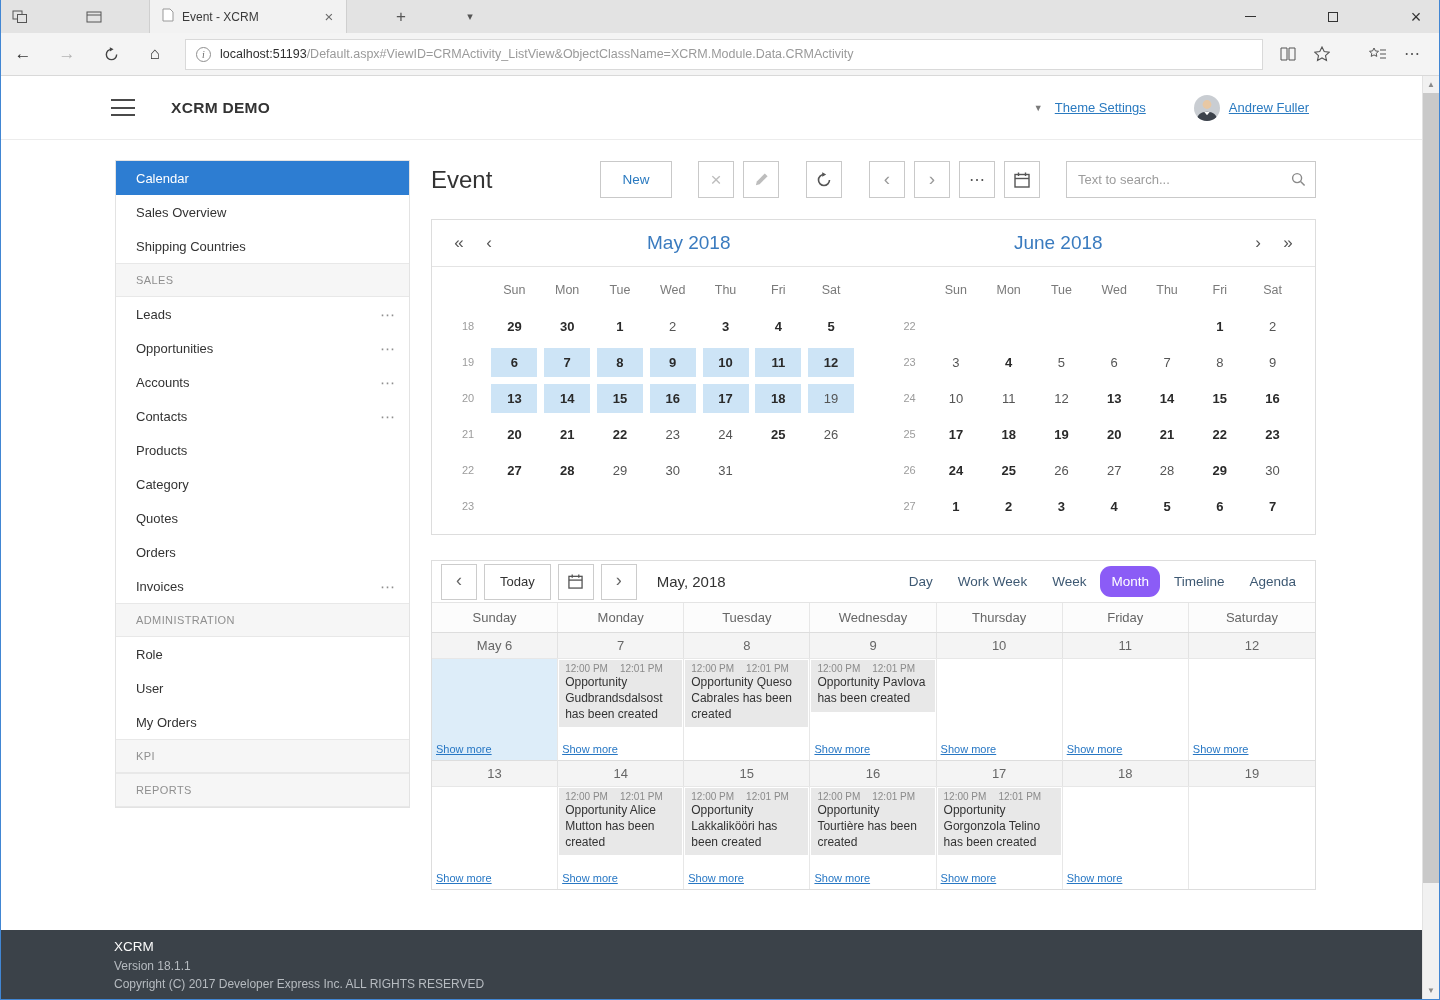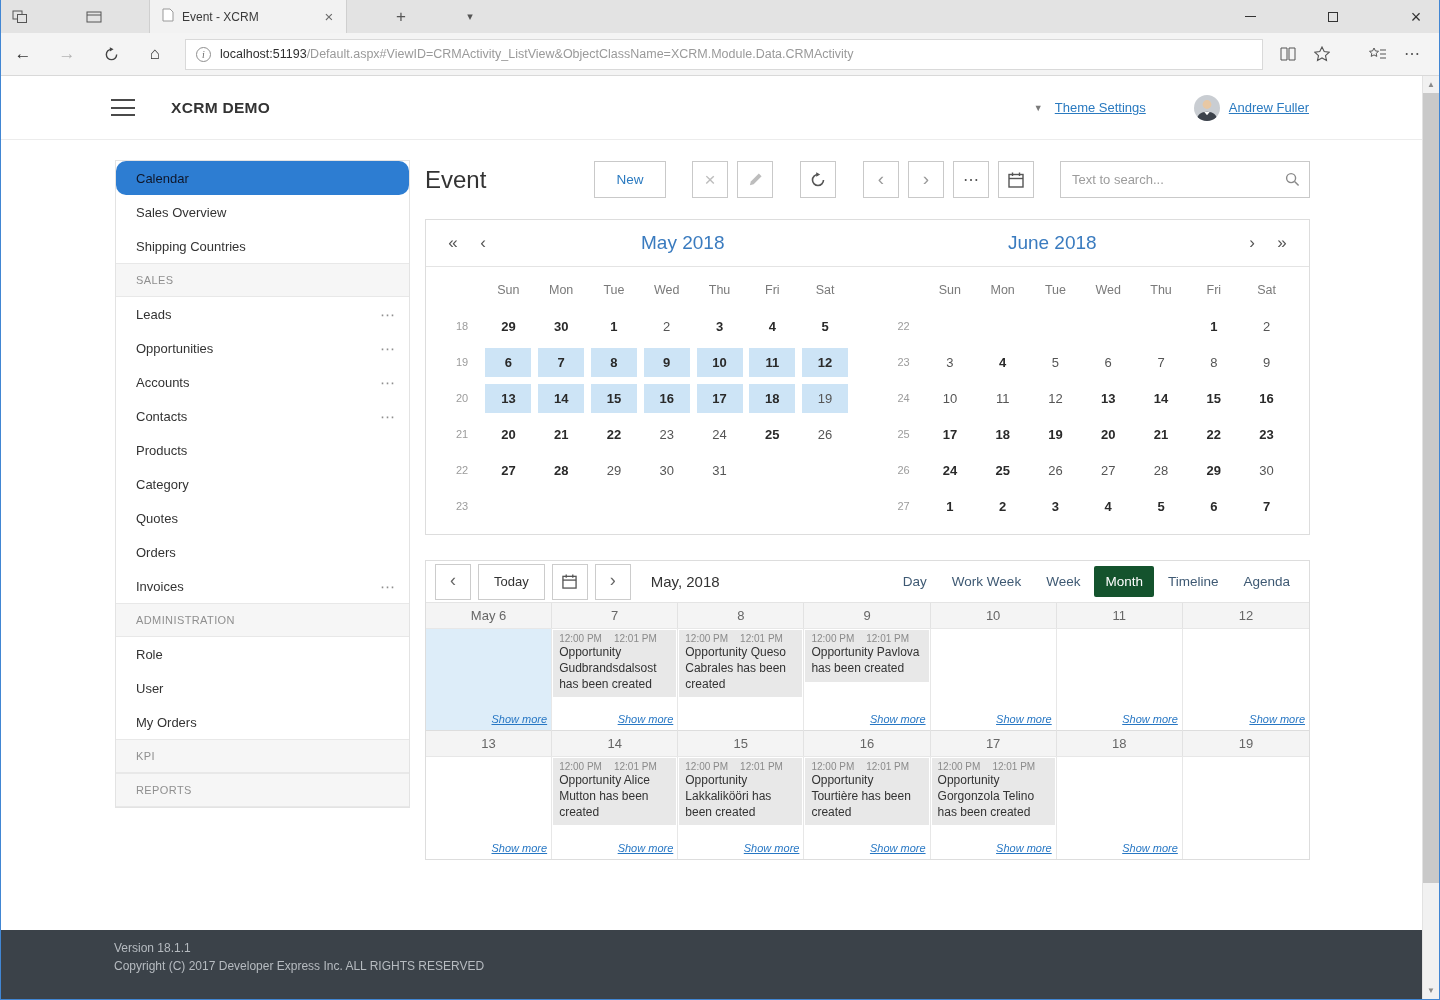--- a/index.html
+++ b/index.html
@@ -48,25 +48,25 @@
   a.link{color:#2a7ac0;text-decoration:underline;font-size:13px;cursor:pointer;}
   .avatar{width:26px;height:26px;border-radius:50%;overflow:hidden;margin:0 9px 0 48px;flex:none;}
 
   .content{flex:1;display:flex;align-items:flex-start;padding:20px 0 0 114px;}
 
   
   .sidebar{width:295px;flex:none;border:1px solid #e3e3e3;background:#fff;}
   .sb-head{height:34px;background:#f6f6f6;border-top:1px solid #e8e8e8;border-bottom:1px solid #e8e8e8;color:#8f8f8f;font-size:11px;letter-spacing:.4px;display:flex;align-items:center;padding:0 20px;}
   .sidebar .sb-head:first-child{border-top:none;}
   .sb-item{height:34px;display:flex;align-items:center;padding:0 14px 0 20px;font-size:13px;color:#333;cursor:pointer;}
-  .sb-item.selected{background:#2d7dd2;color:#0f172a;border-radius:10px;}
+  .sb-item.selected{background:#2d7dd2;color:#ffffff;}
   .sb-dots{margin-left:auto;color:#8f8f8f;font-size:15px;line-height:1;cursor:pointer;}
 
   
-  .main{width:885px;margin-left:15px;flex:none;}
+  .main{width:885px;margin-left:21px;flex:none;}
   .title-row{display:flex;align-items:center;height:39px;margin-bottom:20px;}
   .page-title{font-size:24px;font-weight:400;color:#333;}
   .toolbar{margin-left:auto;display:flex;align-items:center;}
   .tb-btn{width:36px;height:37px;background:#fff;border:1px solid #c9c9c9;display:flex;align-items:center;justify-content:center;cursor:pointer;}
   .btn-new{width:72px;height:37px;background:#fff;border:1px solid #c9c9c9;color:#2a7ac0;font-size:13.5px;display:flex;align-items:center;justify-content:center;cursor:pointer;}
   .ml26{margin-left:26px;} .ml9{margin-left:9px;} .ml27{margin-left:27px;}
   .glyph-x{font-size:19px;color:#bdbdbd;line-height:1;}
   .glyph-chev{font-size:19px;color:#9a9a9a;line-height:1;padding-bottom:2px;}
   .glyph-dots{font-size:16px;color:#555;line-height:1;}
   .searchbox{width:250px;height:37px;border:1px solid #c9c9c9;background:#fff;display:flex;align-items:center;padding:0 9px 0 11px;margin-left:26px;}
@@ -90,36 +90,36 @@
   .mc-num.sel{background:#cde4f6;}
 
   
   .sch-toolbar{height:42px;display:flex;align-items:center;padding:0 8px 0 9px;border-bottom:1px solid #e4e4e4;}
   .sch-btn{height:36px;min-width:36px;background:#fff;border:1px solid #ccc;display:flex;align-items:center;justify-content:center;margin-right:7px;font-size:13px;color:#333;cursor:pointer;}
   .btn-today{padding:0 15px;}
   .sch-chev{font-size:18px;color:#666;padding-bottom:2px;}
   .sch-title{margin-left:13px;font-size:15px;color:#333;}
   .view-switcher{margin-left:auto;display:flex;align-items:center;gap:3px;}
   .view-btn{padding:8px 11px;font-size:13.5px;color:#3e5973;border-radius:2px;cursor:pointer;}
-  .view-btn.active{background:#14532d;color:#fff;}
+  .view-btn.active{background:#8b5cf6;color:#fff;border-radius:11px;}
   .sch-dayheaders{display:grid;grid-template-columns:repeat(7,1fr);height:30px;background:#fcfcfc;border-bottom:1px solid #ddd;}
   .sch-dh{display:flex;align-items:center;justify-content:center;font-size:13px;color:#666;border-right:1px solid #e7e7e7;}
   .sch-dh:last-child{border-right:none;}
   .sch-daterow{display:grid;grid-template-columns:repeat(7,1fr);height:26px;background:#f4f4f4;border-bottom:1px solid #e7e7e7;}
   .sch-date{display:flex;align-items:center;justify-content:center;font-size:13px;color:#666;border-right:1px solid #e2e2e2;}
   .sch-date:last-child{border-right:none;}
   .sch-cells{display:grid;grid-template-columns:repeat(7,1fr);}
   .sch-cell{height:102px;background:#fff;border-right:1px solid #e7e7e7;border-bottom:1px solid #ddd;display:flex;flex-direction:column;cursor:pointer;}
   .sch-cell:last-child{border-right:none;}
   .sch-cells.last .sch-cell{border-bottom:none;}
   .sch-cell.hl{background:#ddedf9;}
   .appt{background:#e8e8e8;margin:1px;padding:3px 6px 5px;cursor:pointer;}
   .appt-time{display:flex;gap:12px;font-size:10px;color:#8a8a8a;margin-bottom:1px;text-align:center;}
   .appt-text{font-size:12px;color:#333;line-height:1.32;}
-  .show-more-wrap{margin-top:auto;text-align:right;padding:0 4px 3px;font-style:italic;}
+  .show-more-wrap{margin-top:auto;text-align:left;padding:0 4px 3px;}
   .show-more{font-size:11px;color:#2777c4;text-decoration:underline;cursor:pointer;}
 
   
   .footer{flex:none;height:69px;background:#3b4249;padding:9px 0 0 113px;}
   .f-brand{font-size:13.5px;color:#fbfbfb;margin-bottom:3px;}
   .f-line{font-size:12px;color:#b6bbc0;line-height:18px;}
 </style>
 </head>
 <body>
 
@@ -627,20 +627,29 @@
             <div class="sch-title">May, 2018</div>
             <div class="view-switcher" id="view-switcher">
                 <div class="view-btn">Day</div>
                 <div class="view-btn">Work Week</div>
                 <div class="view-btn">Week</div>
                 <div class="view-btn active">Month</div>
                 <div class="view-btn">Timeline</div>
                 <div class="view-btn">Agenda</div>
               </div>
           </div>
+          <div class="sch-dayheaders" id="day-headers">
+              <div class="sch-dh">Sunday</div>
+              <div class="sch-dh">Monday</div>
+              <div class="sch-dh">Tuesday</div>
+              <div class="sch-dh">Wednesday</div>
+              <div class="sch-dh">Thursday</div>
+              <div class="sch-dh">Friday</div>
+              <div class="sch-dh">Saturday</div>
+            </div>
           <div id="sch-weeks">
               <div class="sch-daterow">
                 <div class="sch-date">May 6</div>
                 <div class="sch-date">7</div>
                 <div class="sch-date">8</div>
                 <div class="sch-date">9</div>
                 <div class="sch-date">10</div>
                 <div class="sch-date">11</div>
                 <div class="sch-date">12</div>
               </div>
@@ -744,17 +753,18 @@
                   <div class="show-more-wrap"><span class="show-more">Show more</span></div>
                 </div>
                 <div class="sch-cell"></div>
               </div>
             </div>
         </div>
       </div>
     </div>
 
     <div class="footer">
+      <div class="f-brand">XCRM</div>
       <div class="f-line">Version 18.1.1</div>
       <div class="f-line">Copyright (C) 2017 Developer Express Inc. ALL RIGHTS RESERVED</div>
     </div>
   </div>
 </div>
 
 </body></html>

